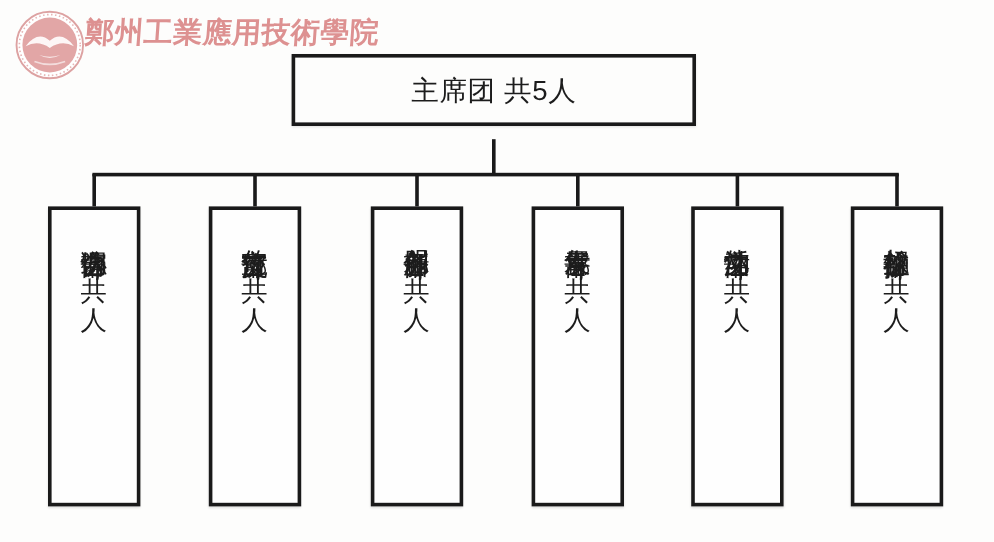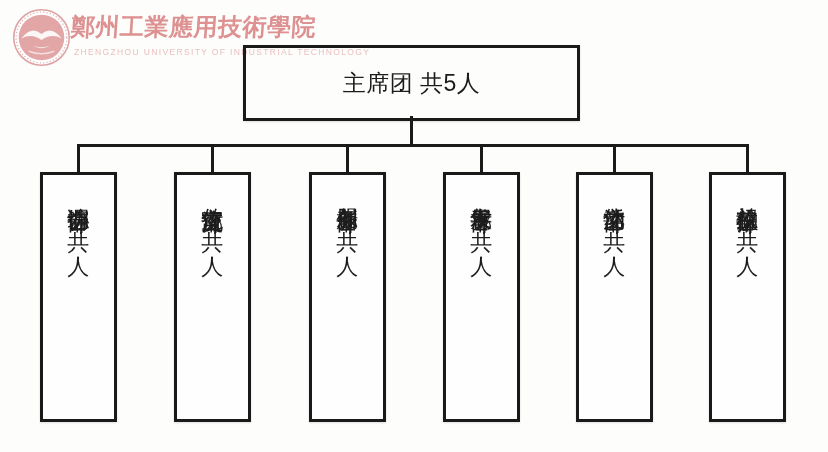--- a/index.html
+++ b/index.html
@@ -42,21 +42,21 @@
 
   
   .node {
     position: absolute;
     border: 3px solid #1a1a1a;
     background: transparent;
     box-shadow: 0 1px 2px rgba(0,0,0,0.12);
   }
   .root-box {
     left: 243px; top: 45px;
-    width: 337px; height: 76px;
+    width: 337px; height: 60px;
     display: flex; align-items: center; justify-content: center;
   }
   .root-label {
     font-size: 23px;
     color: #1c1c1c;
     letter-spacing: 0.5px;
     white-space: pre;
   }
   .dept-box {
     top: 172px;
@@ -90,21 +90,20 @@
 
   <svg class="logo-seal" viewBox="0 0 60 60" aria-hidden="true">
     <circle cx="30" cy="30" r="28.2" fill="#ffffff" stroke="#dda2a2" stroke-width="1.6"></circle>
     <circle cx="30" cy="30" r="25.8" fill="none" stroke="#e6b6b6" stroke-width="1.4" stroke-dasharray="1.3 2.1"></circle>
     <circle cx="30" cy="30" r="23.2" fill="#e2a6a6"></circle>
     <path d="M9.5 31 Q20 17.5 30 26.5 Q40 17.5 50.5 31 Q40 25.5 30 32.5 Q20 25.5 9.5 31 Z" fill="#fdf6f6"></path>
     <path d="M21 38.5 Q30 43.5 39 38.5 Q30 41.5 21 38.5 Z" fill="#f7e7e7"></path>
     <path d="M17 44 Q30 49 43 44" fill="none" stroke="#f3dcdc" stroke-width="1.5"></path>
   </svg>
   <div class="logo-title">鄭州工業應用技術學院</div>
-  <div class="logo-subtitle">ZHENGZHOU UNIVERSITY OF INDUSTRIAL TECHNOLOGY</div>
 
   <div class="node root-box">
     <span class="root-label">主席团 共5人</span>
   </div>
 
   <div class="line stem"></div>
   <div class="line rail"></div>
   <div class="line drop" style="left:77px"></div>
   <div class="line drop" style="left:211px"></div>
   <div class="line drop" style="left:346px"></div>

